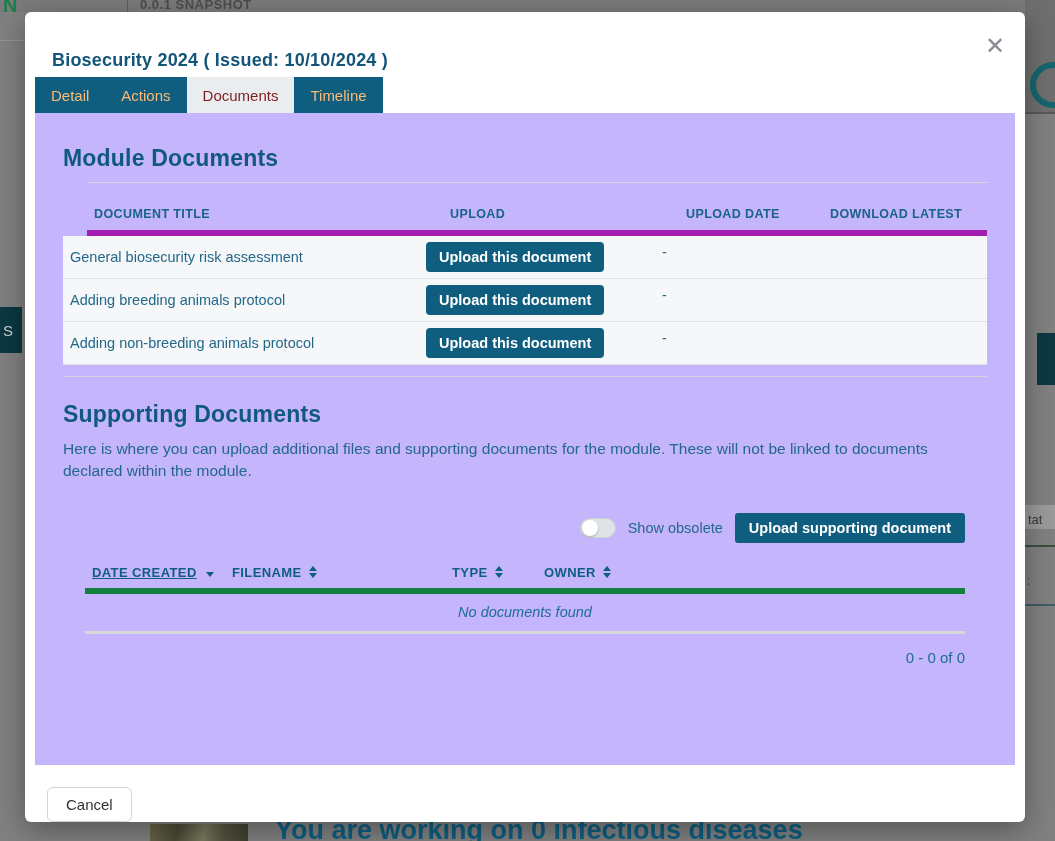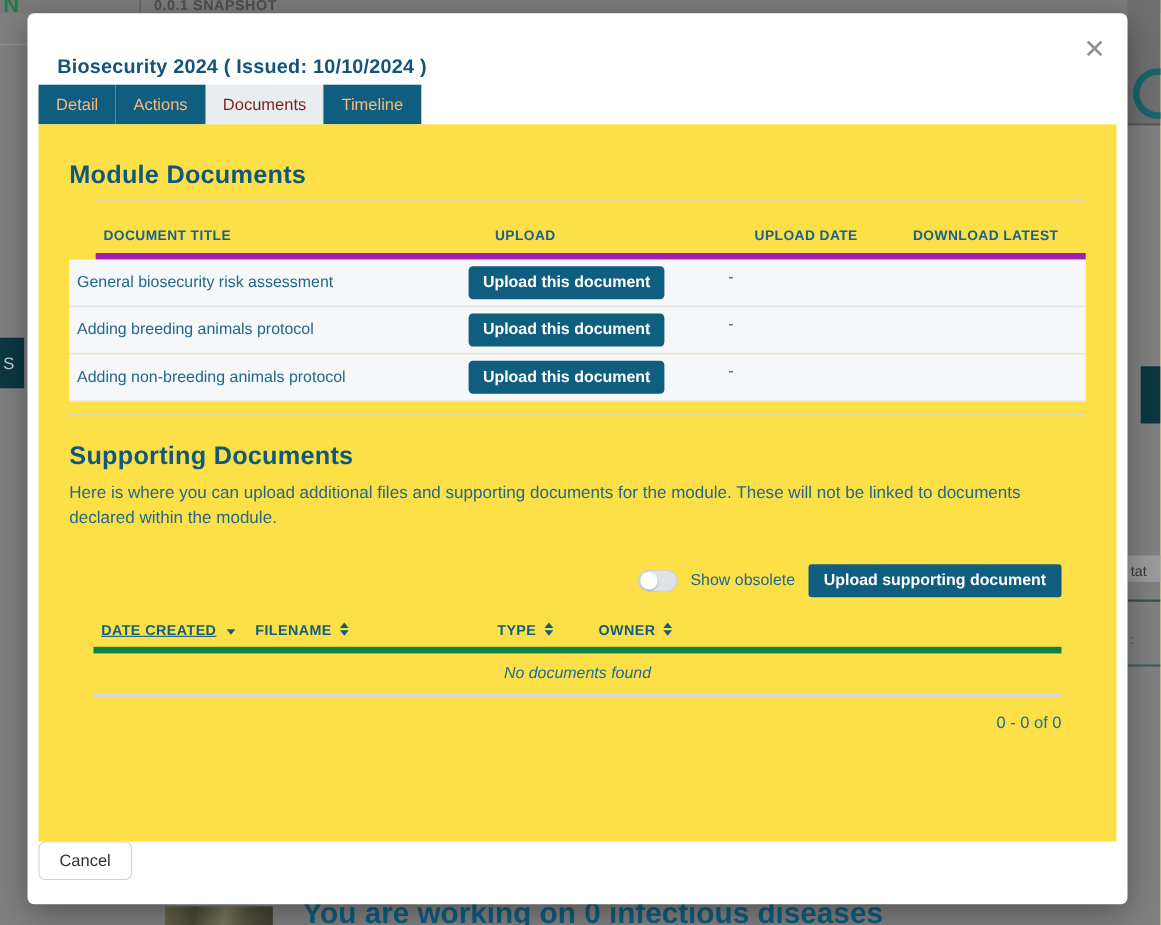--- a/index.html
+++ b/index.html
@@ -36,21 +36,21 @@
   .modal-header{position:relative;height:65px;flex:0 0 auto;}
   .modal-title{position:absolute;left:11px;top:22px;margin:16px;font-size:18px;font-weight:600;color:#13547a;letter-spacing:.2px;}
   .modal-close{position:absolute;right:16px;top:18px;background:none;border:none;color:#8a8f94;
                font-size:24px;line-height:1;cursor:pointer;padding:4px;font-family:inherit;}
 
   .tabs{display:flex;margin-left:10px;height:36px;flex:0 0 auto;}
   .tab{background:#0f5e80;color:#fdba74;font-size:15px;display:flex;align-items:center;
        padding:0 16px;cursor:pointer;white-space:nowrap;}
   .tab.active{background:#e9edf0;color:#7f1d1d;}
 
-  .modal-body{flex:1 1 auto;margin:0 10px;background:#fde047;padding:28px 28px 0;box-sizing:border-box;overflow:hidden;}
+  .modal-body{flex:1 1 auto;margin:0 10px;background:#c4b5fd;padding:28px 28px 0;box-sizing:border-box;overflow:hidden;}
 
   .section-heading{margin:4px 0 10px;font-size:23px;font-weight:600;color:#10587e;letter-spacing:.2px;}
   .section-desc{margin:0 0 22px;font-size:15.5px;line-height:1.45;color:#23688a;max-width:940px;}
 
   
   .doc-table{width:100%;}
   .doc-head{display:grid;grid-template-columns:356px 236px 144px 1fr;
             border-top:1px solid #d5dadd;border-bottom:6px solid #a21caf;
             padding:24px 0 9px 7px;box-sizing:border-box;margin-left:24px;}
   .doc-head .col{font-size:12.5px;font-weight:600;letter-spacing:.4px;color:#19628a;text-transform:uppercase;}
@@ -80,21 +80,21 @@
   .sup-col .label-underline{text-decoration:underline;}
   .sort{display:inline-flex;flex-direction:column;gap:2px;margin-left:7px;}
   .tri-up{width:0;height:0;border-left:4px solid transparent;border-right:4px solid transparent;border-bottom:5px solid #0f5e80;}
   .tri-down{width:0;height:0;border-left:4px solid transparent;border-right:4px solid transparent;border-top:5px solid #0f5e80;}
   .sort-single{margin-left:9px;transform:translateY(2px);}
 
   .empty-row{text-align:center;font-size:14.5px;font-style:italic;color:#1d6e94;padding:10px 0 11px;
              border-bottom:3px solid #d6dadd;}
   .pagination{text-align:right;font-size:15px;color:#1d6e94;margin:15px 0 0;}
 
-  .modal-footer{flex:0 0 57px;display:flex;align-items:flex-start;padding:0 10px;box-sizing:border-box;}
+  .modal-footer{flex:0 0 57px;display:flex;align-items:flex-end;padding:0 22px;box-sizing:border-box;}
   .btn-cancel{background:#ffffff;border:1px solid #cfd4d8;border-radius:6px;color:#2f3133;font-size:15px;
               padding:8px 18px;cursor:pointer;font-family:inherit;}
 </style>
 </head>
 <body>
 
 <div class="screen">
 
   <div>
     <div class="bg-frag bg-topstrip"></div>

